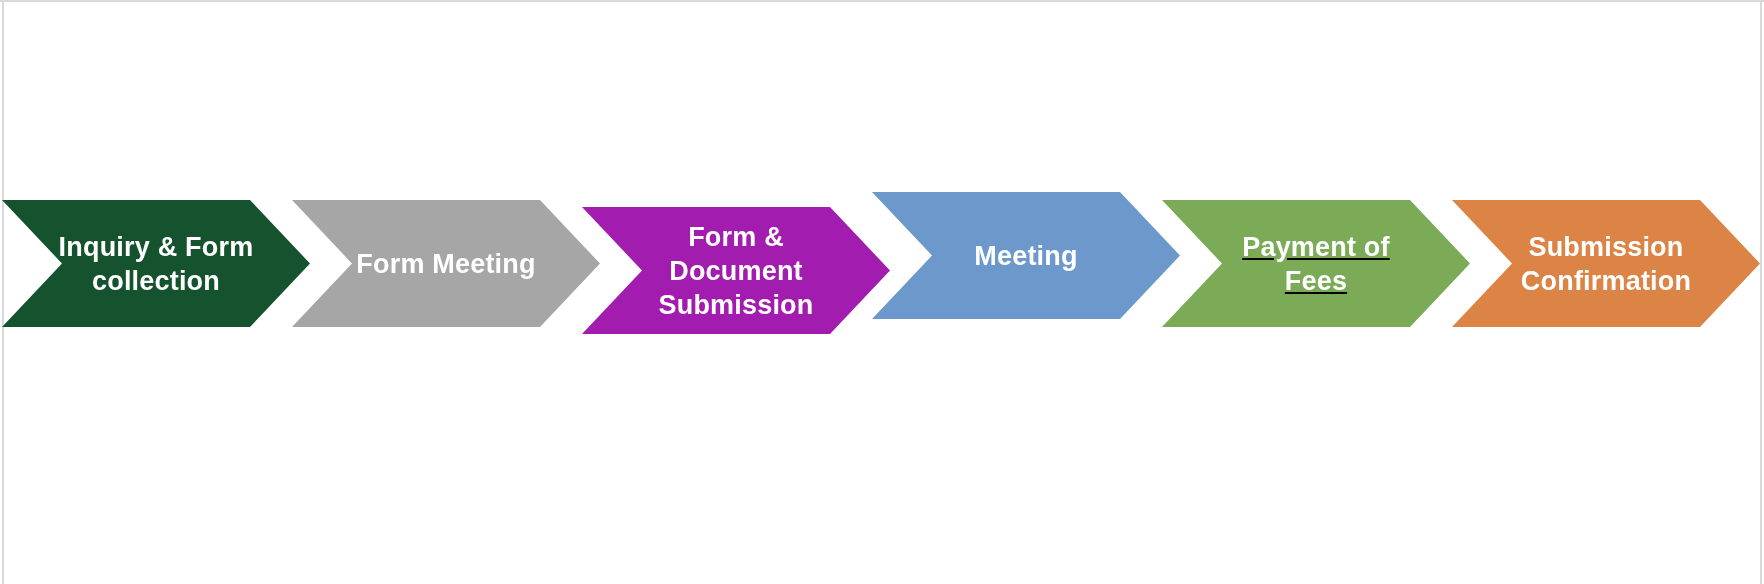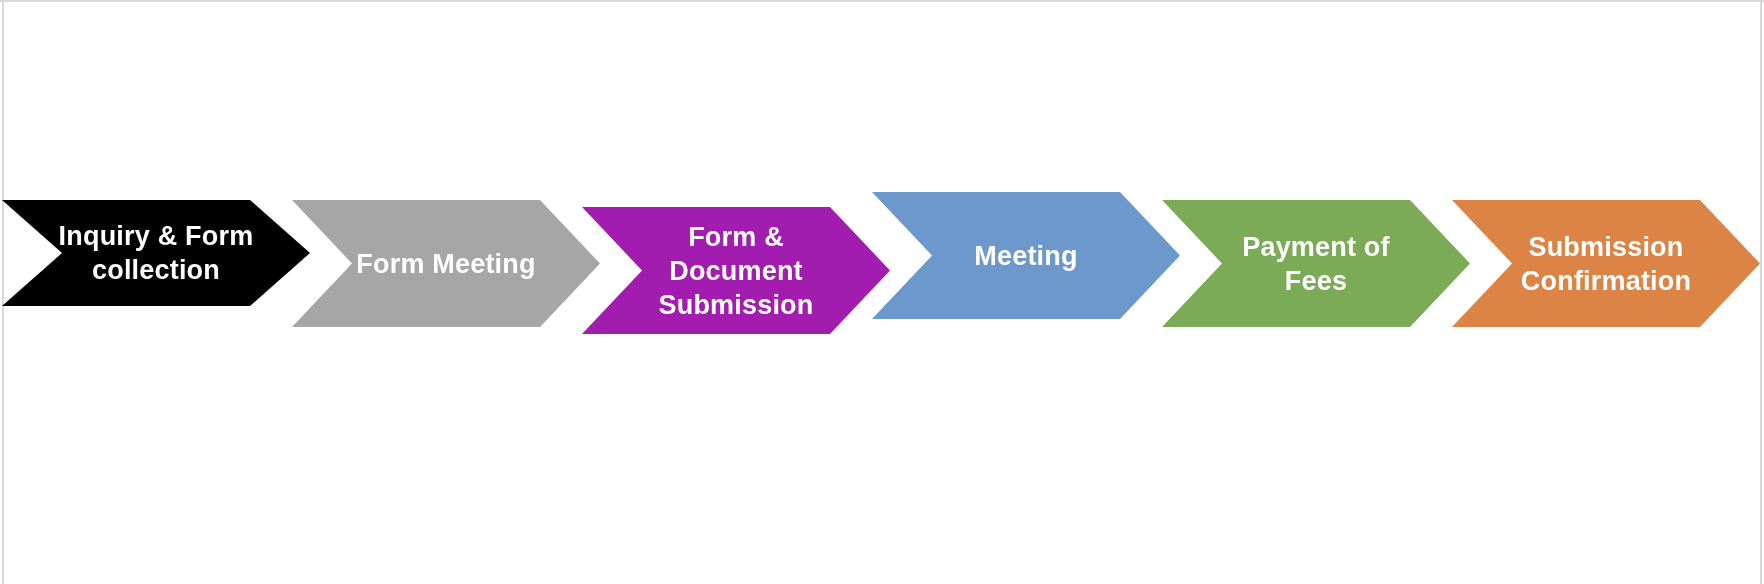--- a/index.html
+++ b/index.html
@@ -49,36 +49,36 @@
   }
 </style>
 </head>
 <body>
 
 <div class="canvas">
   <div class="edge edge-top"></div>
   <div class="edge edge-left"></div>
   <div class="edge edge-right"></div>
   <div class="flow">
-      <div class="chevron" style="left: 2px; top: 200px; width: 308px; height: 106px; background: #000000; justify-content: center;">
+      <div class="chevron" style="left: 2px; top: 200px; width: 308px; height: 127px; background: #14532d; justify-content: center;">
         <div class="chevron-label">Inquiry &amp; Form
 collection</div>
       </div>
       <div class="chevron" style="left: 292px; top: 200px; width: 308px; height: 127px; background: rgb(166, 166, 166);">
         <div class="chevron-label">Form Meeting</div>
       </div>
       <div class="chevron" style="left: 582px; top: 200px; width: 308px; height: 127px; background: #a21caf; margin-top: 7px;">
         <div class="chevron-label">Form &amp;
 Document
 Submission</div>
       </div>
       <div class="chevron" style="left: 872px; top: 192px; width: 308px; height: 127px; background: rgb(109, 152, 204);">
         <div class="chevron-label">Meeting</div>
       </div>
-      <div class="chevron" style="left: 1162px; top: 200px; width: 308px; height: 127px; background: rgb(124, 171, 87);">
+      <div class="chevron" style="left: 1162px; top: 200px; width: 308px; height: 127px; background: rgb(124, 171, 87); text-decoration: underline;">
         <div class="chevron-label">Payment of
 Fees</div>
       </div>
       <div class="chevron" style="left: 1452px; top: 200px; width: 308px; height: 127px; background: rgb(220, 132, 69);">
         <div class="chevron-label">Submission
 Confirmation</div>
       </div>
     </div>
 </div>
 

